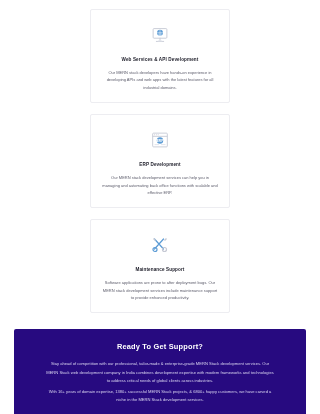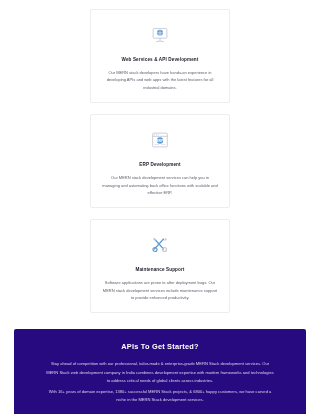--- a/index.html
+++ b/index.html
@@ -117,20 +117,20 @@
         </svg>
       </div>
       <div class="card-title">Maintenance Support</div>
       <div class="card-desc">Software applications are prone to after deployment bugs. Our MERN stack development services include maintenance support to provide enhanced productivity.</div>
     </div>
 
   </div>
 
   <div class="cta-wrap">
     <div class="cta">
-      <div class="cta-title">APIs To Get Started?</div>
+      <div class="cta-title">Ready To Get Support?</div>
       <div class="cta-text">Stay ahead of competition with our professional, tailor-made &amp; enterprise-grade MERN Stack development services. Our MERN Stack web development company in India combines development expertise with modern frameworks and technologies to address critical needs of global clients across industries.</div>
       <div class="cta-text">With 16+ years of domain expertise, 1380+ successful MERN Stack projects, &amp; 6800+ happy customers, we have carved a niche in the MERN Stack development services.</div>
 
     </div>
   </div>
 
 </div>
 
 </body></html>

